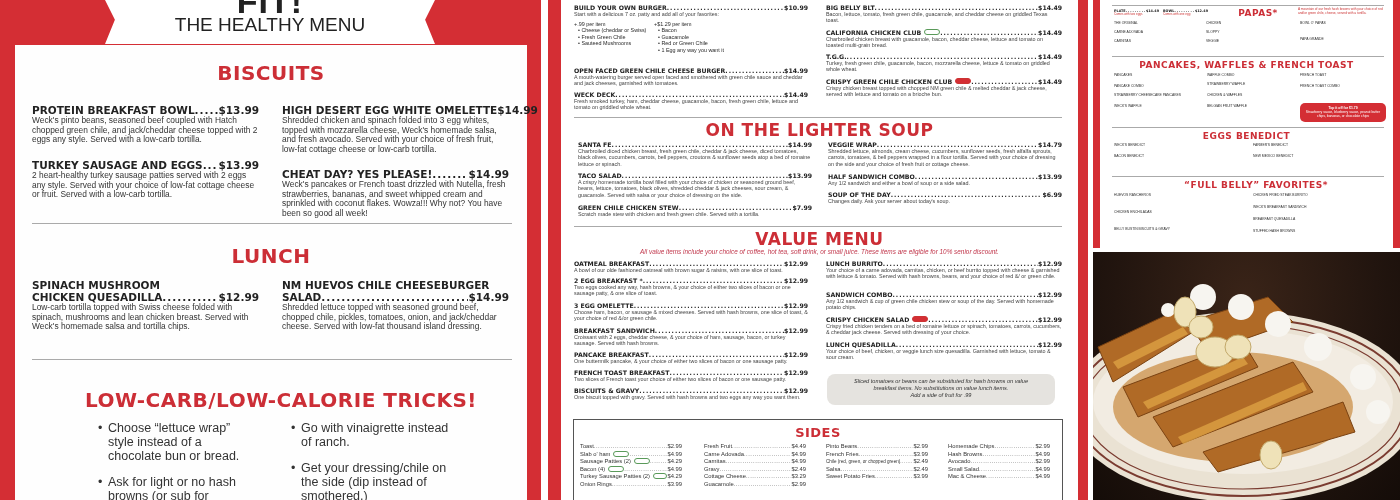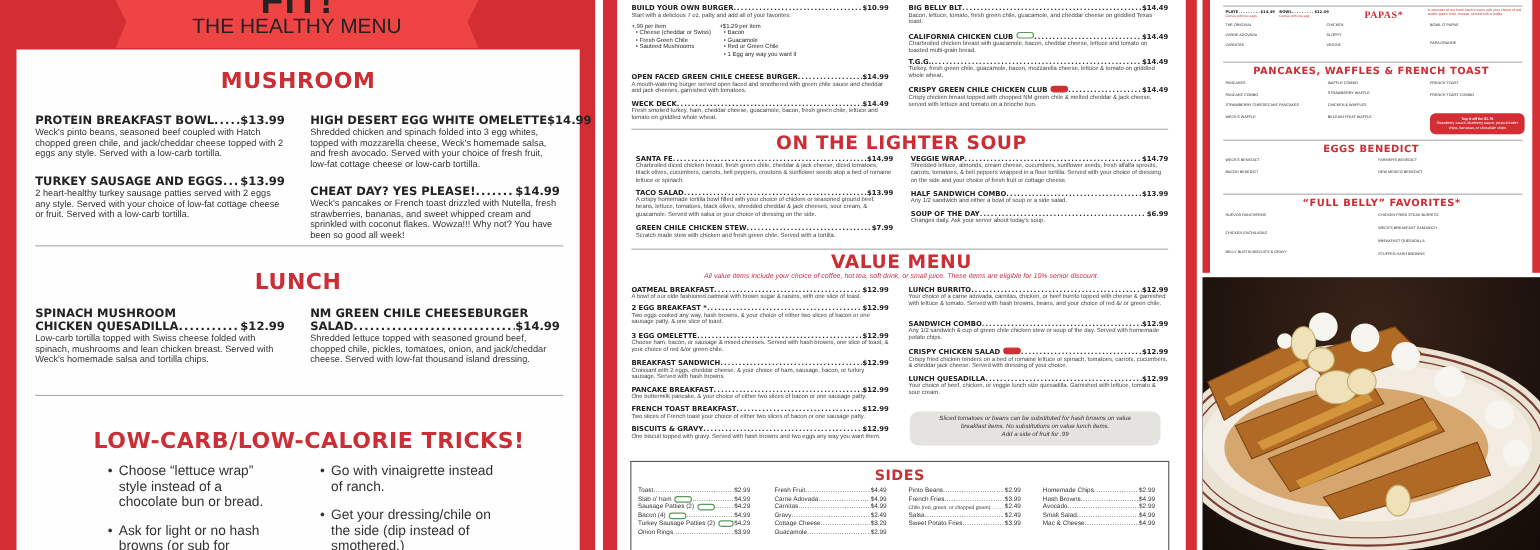--- a/index.html
+++ b/index.html
@@ -5,21 +5,21 @@
   * { box-sizing: border-box; margin: 0; padding: 0; }
   html, body { width: 1400px; height: 500px; overflow: hidden; background: #ffffff; }
   body { position: relative; font-family: "Liberation Sans", sans-serif; color: #2a2a2a; }
 
   .panel { position: absolute; top: 0; height: 500px; overflow: hidden; }
 
   
   #p1 { left: 0; width: 541px; background: #d42e34; }
   #p1 .banner {
     position: absolute; left: 105px; top: 0; width: 330px; height: 44px;
-    background: #ef4444;
+    background: #ffffff;
     clip-path: polygon(0 0, 100% 0, 97% 45%, 100% 100%, 0 100%, 3% 45%);
     text-align: center;
   }
   #p1 .fit { position: absolute; top: -18px; left: 0; right: 0; font: 700 34px "Liberation Sans", sans-serif; color: #222; letter-spacing: 1px; }
   #p1 .tagline { position: absolute; top: 14px; left: 0; right: 0; font: 400 19px "Liberation Sans", sans-serif; color: #222; }
   #p1 .card { position: absolute; left: 15px; top: 45px; width: 512px; height: 470px; background: #fefefe; }
   .sec-h { color: #cc2e36; font-family: "DejaVu Sans", sans-serif; font-weight: 700; text-align: center; letter-spacing: 0.5px; }
   #p1 .sec-h { font-size: 20px; }
   .divider { height: 1px; background: #aaa; }
   .item { position: absolute; }
@@ -61,21 +61,21 @@
 </style>
 </head>
 <body>
 
 <div class="panel" id="p1">
   <div class="banner">
     <div class="fit">FIT!</div>
     <div class="tagline">THE HEALTHY MENU</div>
   </div>
   <div class="card">
-    <div class="sec-h" style="position:absolute;top:16px;left:0;right:0;">MUSHROOM</div>
+    <div class="sec-h" style="position:absolute;top:16px;left:0;right:0;">BISCUITS</div>
 
     <div class="item" style="left:17px;top:59px;width:227px;">
       <div class="name-row">
           <span>PROTEIN BREAKFAST BOWL</span>
           <span class="dots"></span>
           <span>$13.99</span>
         </div>
       <div class="desc">Weck's pinto beans, seasoned beef coupled with Hatch chopped green chile, and jack/cheddar cheese topped with 2 eggs any style. Served with a low-carb tortilla.</div>
     </div>
     <div class="item" style="left:267px;top:59px;width:227px;">
@@ -111,21 +111,21 @@
         </div>
       <div class="name-row">
           <span>CHICKEN QUESADILLA</span>
           <span class="dots"></span>
           <span>$12.99</span>
         </div>
       <div class="desc">Low-carb tortilla topped with Swiss cheese folded with spinach, mushrooms and lean chicken breast. Served with Weck's homemade salsa and tortilla chips.</div>
     </div>
     <div class="item" style="left:267px;top:234px;width:227px;">
       <div class="name-row">
-          <span>NM GREEN CHILE CHEESEBURGER</span>
+          <span>NM HUEVOS CHILE CHEESEBURGER</span>
         </div>
       <div class="name-row">
           <span>SALAD</span>
           <span class="dots"></span>
           <span>$14.99</span>
         </div>
       <div class="desc">Shredded lettuce topped with seasoned ground beef, chopped chile, pickles, tomatoes, onion, and jack/cheddar cheese. Served with low-fat thousand island dressing.</div>
     </div>
     <div class="divider" style="position:absolute;left:17px;top:314px;width:480px;"></div>
 
@@ -512,21 +512,21 @@
     <div class="desc" style="color:#c33;">Comes with two eggs</div>
   </div>
   <div class="micro item" style="left:70px;top:9px;width:45px;">
     <div class="name-row">
         <span>BOWL</span>
         <span class="dots"></span>
         <span>$12.49</span>
       </div>
     <div class="desc" style="color:#c33;">Comes with one egg</div>
   </div>
-  <div class="sec-h" style="position:absolute;left:130px;top:8px;width:70px;font-family:Liberation Serif, serif;">PAPAS*</div>
+  <div class="sec-h" style="position:absolute;left:130px;top:8px;width:70px;">PAPAS*</div>
   <div style="position:absolute;left:205px;top:8px;width:88px;font-size:3.2px;line-height:3.8px;color:#c33;">A mountain of our fresh hash browns with your choice of red and/or green chile, cheese, served with a tortilla.</div>
   <div class="micro" style="position:absolute;left:21px;top:21px;width:85px;">
     <div class="name-row" style="margin-bottom:5px;">THE ORIGINAL</div>
     <div class="name-row" style="margin-bottom:5px;">CARNE ADOVADA</div>
     <div class="name-row">CARNITAS</div>
   </div>
   <div class="micro" style="position:absolute;left:113px;top:21px;width:80px;">
     <div class="name-row" style="margin-bottom:5px;">CHICKEN</div>
     <div class="name-row" style="margin-bottom:5px;">SLOPPY</div>
     <div class="name-row">VEGGIE</div>

